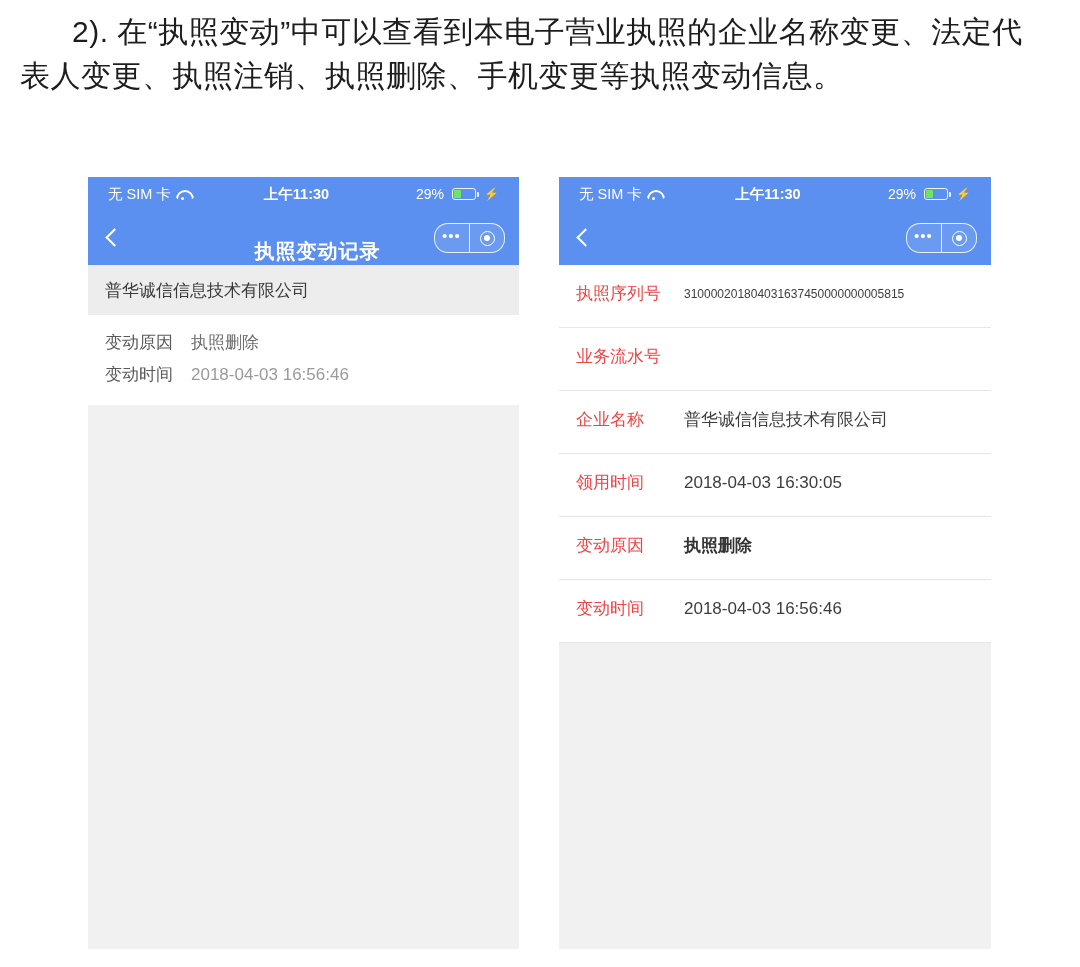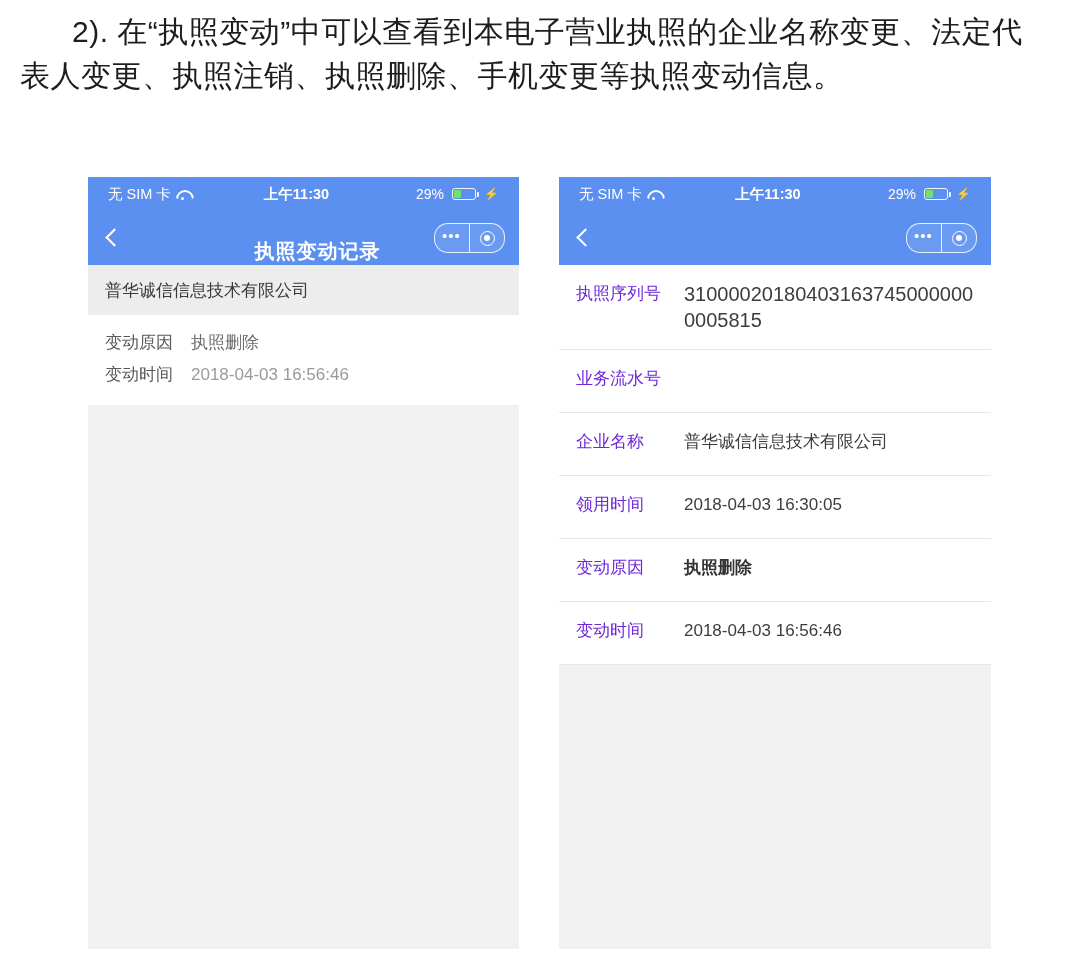--- a/index.html
+++ b/index.html
@@ -231,32 +231,32 @@
     display: flex;
     align-items: flex-start;
     padding: 16px 14px 16px 17px;
     border-bottom: 1px solid #e6e6e6;
     box-sizing: border-box;
     min-height: 63px;
   }
   .info-label {
     width: 108px;
     flex: none;
-    color: #6d28d9;
+    color: #ef4444;
     font-size: 17px;
     line-height: 26px;
   }
   .info-value {
     color: #3d3d3d;
     font-size: 17px;
     line-height: 26px;
     word-break: break-all;
     flex: 1;
   }
-  .info-value.small { font-size: 20px; }
+  .info-value.small { font-size: 12px; }
   .info-value.bold { font-weight: bold; color: #333; }
   .right-filler { background: #f1f1f1; height: 200px; }
 </style>
 </head>
 <body>
 
 <div class="intro">
   <span class="indent"></span><span>2). 在“执照变动”中可以查看到本电子营业执照的企业名称变更、法定代表人变更、执照注销、执照删除、手机变更等执照变动信息。</span>
 </div>
 

